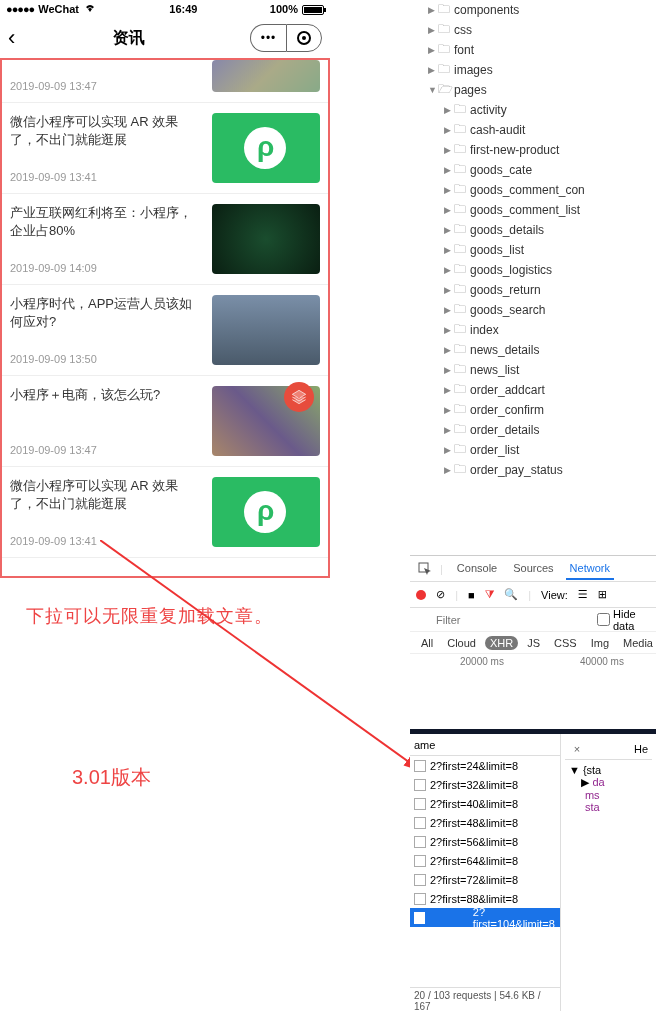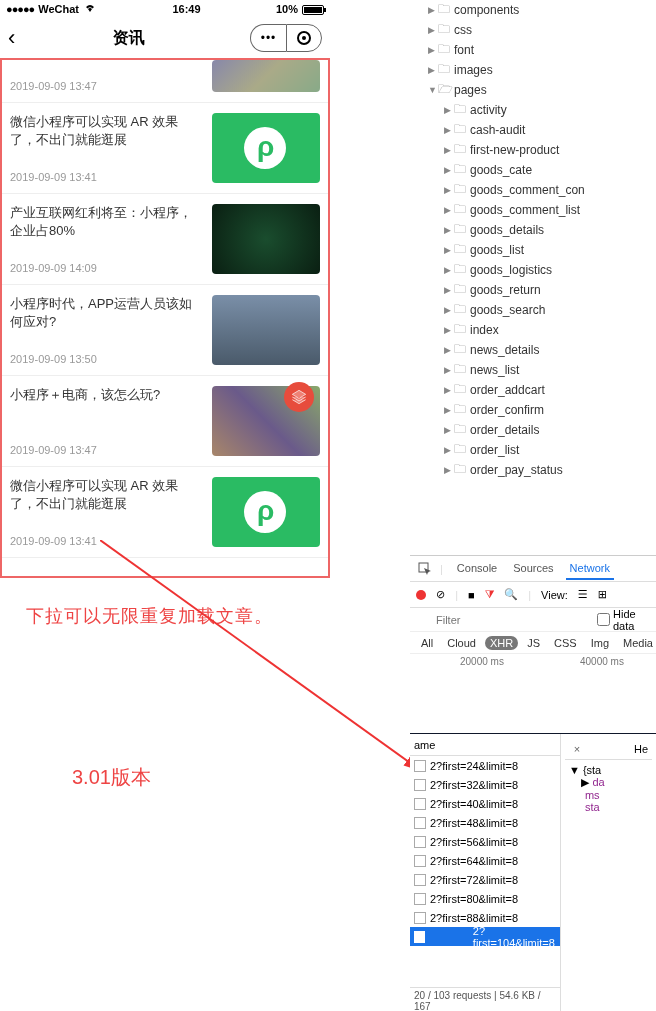--- a/index.html
+++ b/index.html
@@ -64,21 +64,21 @@
   .dt-tabs { display:flex; gap:8px; margin-left: 4px;}
   .dt-tab { padding: 4px 4px; color:#555; }
   .dt-tab.active { color:#1a73e8; border-bottom: 2px solid #1a73e8; }
   .dt-bar2 { display:flex; align-items:center; height: 26px; border-bottom:1px solid #ddd; padding: 0 6px; gap: 10px; }
   .rec { width:10px; height:10px; border-radius:50%; background:#e33; }
   .dt-filter { height: 24px; display:flex; align-items:center; padding: 0 6px; border-bottom: 1px solid #eee; }
   .dt-filter input { flex:1; border: none; outline: none; font-size: 11px; padding-left: 20px; }
   .dt-types { height: 22px; display:flex; align-items:center; gap: 4px; padding: 0 6px; border-bottom: 1px solid #eee; }
   .type-pill { padding: 1px 5px; border-radius: 8px; color:#333; }
   .type-pill.active { background:#777; color:#fff; }
-  .timeline { height: 80px; border-bottom:1px solid #0f172a; position:relative; }
+  .timeline { height: 80px; border-bottom:5px solid #0f172a; position:relative; }
   .tl-label { position:absolute; top:2px; font-size:10px; color:#777; }
   .dt-split { display:flex; height: 280px; }
   .dt-left { flex:1.5; border-right:1px solid #ddd; display:flex; flex-direction:column; }
   .dt-right { flex:1; padding: 4px; font-size: 11px; }
   .dt-head { display:flex; height:22px; align-items:center; border-bottom:1px solid #ddd; padding:0 4px;}
   .dt-close { width:16px; text-align:center; color:#666;}
   .req-row { display:flex; align-items:center; height: 19px; padding: 0 4px; gap:4px; }
   .req-row.sel { background:#1a73e8; color:#fff;gap:48px; }
   .req-box { width:12px; height:12px; border:1px solid #aaa; background:#fff; }
   .req-row.sel .req-box { border-color:#fff; }
@@ -91,21 +91,21 @@
 <div class="phone">
   <div class="statusbar">
     <span class="dots">●●●●●</span>
     <span class="sb-carrier">WeChat</span>
     <span class="sb-wifi">
       <svg width="14" height="10" viewBox="0 0 14 10">
           <path d="M7 9 L9 6 Q7 4 5 6 Z M3 4 Q7 0 11 4 L9.5 5.5 Q7 3 4.5 5.5 Z" fill="#000"></path>
         </svg>
     </span>
     <span class="sb-time">16:49</span>
-    <span>10%</span>
+    <span>100%</span>
     <span class="sb-batt"><span class="batt-icon"><span class="batt-fill"></span></span></span>
   </div>
 
   <div class="titlebar">
     <span class="back">‹</span>
     <span class="titlebar-title">资讯</span>
     <span class="capsule">
       <span class="cap">•••</span>
       <span class="cap">
           <span class="circ"></span>
@@ -380,24 +380,20 @@
           <div class="req-row">
             <span class="req-box"></span>
             <span>2?first=64&amp;limit=8</span>
           </div>
           <div class="req-row">
             <span class="req-box"></span>
             <span>2?first=72&amp;limit=8</span>
           </div>
           <div class="req-row">
             <span class="req-box"></span>
-            <span>2?first=80&amp;limit=8</span>
-          </div>
-          <div class="req-row">
-            <span class="req-box"></span>
             <span>2?first=88&amp;limit=8</span>
           </div>
           <div class="req-row sel">
             <span class="req-box"></span>
             <span>2?first=104&amp;limit=8</span>
           </div>
         </div>
       <div class="dt-footer">20 / 103 requests | 54.6 KB / 167</div>
     </div>
     <div class="dt-right">

